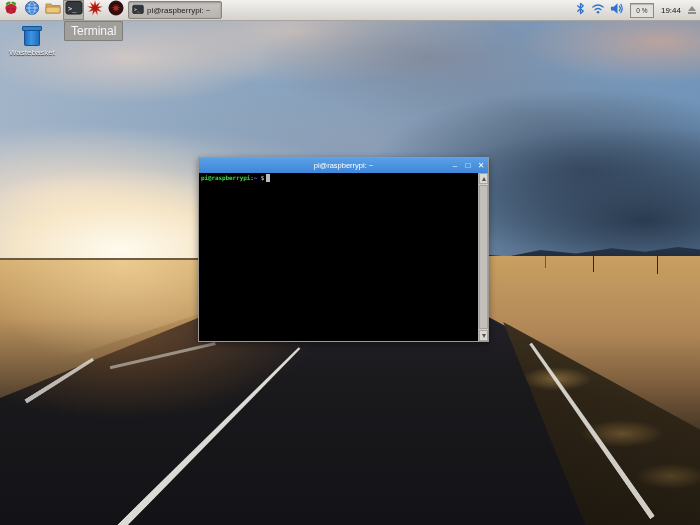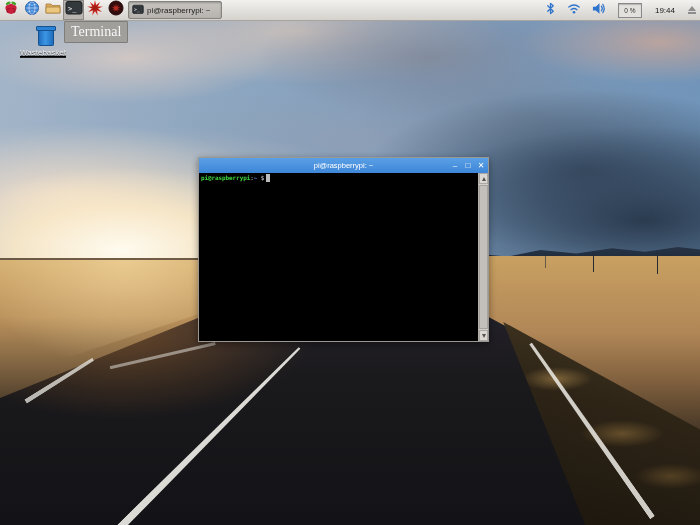--- a/index.html
+++ b/index.html
@@ -67,35 +67,35 @@
   
   #taskbar{position:absolute;left:0;top:0;width:700px;height:20px;z-index:10;
     background:linear-gradient(#f2f1ef,#d5d2cd);border-bottom:1px solid #a8a5a0;
     display:flex;align-items:center;}
   .launcher{width:19px;height:18px;margin-top:0;display:flex;align-items:center;justify-content:center;border:1px solid transparent;}
   .launcher.active{background:#b9b6b1;border:1px solid #8e8b86;}
   #win-btn{margin-left:2px;height:16px;width:86px;display:flex;align-items:center;gap:3px;
     background:linear-gradient(#c7c4bf,#b7b4af);border:1px solid #87847f;border-radius:2px;
     padding:0 3px;box-shadow:inset 0 1px 2px rgba(0,0,0,.25);}
   #win-btn span.lbl{font-size:8px;color:#1c1c1c;white-space:nowrap;overflow:hidden;}
-  #tray{margin-left:auto;display:flex;align-items:center;gap:11px;padding-right:4px;}
+  #tray{margin-left:auto;display:flex;align-items:center;gap:5px;padding-right:4px;}
   #cpu-box{width:22px;height:13px;border:1px solid #8a8a8a;background:#e3e1dd;
     box-shadow:inset 0 1px 1px rgba(0,0,0,.2);font-size:6.5px;color:#333;
     display:flex;align-items:center;justify-content:center;}
   #clock{font-size:8px;color:#141414;padding:0 2px;}
   .eject{display:flex;flex-direction:column;align-items:center;gap:1px;}
   .eject .tri{width:0;height:0;border-left:4px solid transparent;border-right:4px solid transparent;border-bottom:5px solid #8d8d8d;}
   .eject .bar{width:8px;height:2px;background:#8d8d8d;}
 
   
   #tooltip{position:absolute;left:64px;top:21px;z-index:11;background:rgba(160,158,154,.96);
-    border:1px solid #7f7d79;color:#f7f7f7;font-size:14px;padding:2px 6px;border-radius:1px;font-family:Liberation Serif, serif;}
-
-  
-  #wastebasket{position:absolute;left:20px;top:26px;width:52px;z-index:1;text-decoration:underline;}
+    border:1px solid #7f7d79;color:#f7f7f7;font-size:12px;padding:2px 6px;border-radius:1px;}
+
+  
+  #wastebasket{position:absolute;left:6px;top:26px;width:52px;z-index:1;text-align:center;}
   .trash{margin:0 auto;width:20px;}
   .trash .lid{width:18px;height:3px;background:#2a82d4;border:1px solid #15518f;margin:0 auto;border-radius:1px;}
   .trash .body{width:14px;height:14px;margin:0 auto;border:1px solid #15518f;border-top:none;
     background:linear-gradient(90deg,#1f6cbd,#3c96e4 45%,#1f6cbd);border-radius:0 0 2px 2px;}
   #wastebasket .lbl{margin-top:2px;font-size:8px;color:#f2f2f2;text-shadow:0 1px 1px rgba(0,0,0,.85);}
 
   
   #terminal-window{position:absolute;left:198px;top:157px;width:289px;height:183px;z-index:5;
     border:1px solid #9b9894;background:#e8e6e2;box-shadow:0 2px 7px rgba(0,0,0,.4);
     display:flex;flex-direction:column;}

